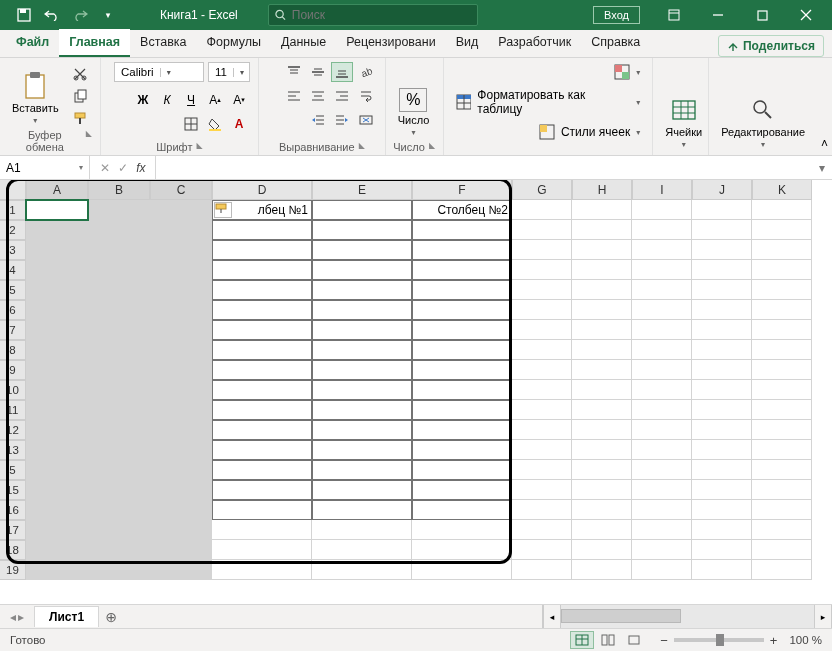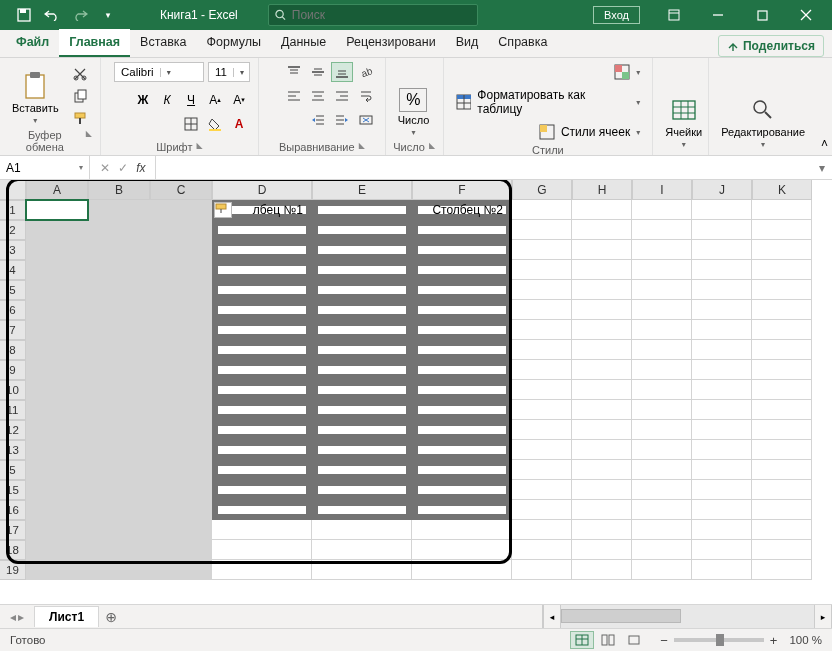--- a/index.html
+++ b/index.html
@@ -50,21 +50,21 @@
 
 .gridwrap { position: relative; height: 424px; overflow: hidden; background: #fff; }
 .gridwrap svg { position: absolute; top: 0; left: 0; }
 .corner { position: absolute; top: 0; left: 0; width: 26px; height: 20px; background: #e6e6e6; border-right: 1px solid #ccc; border-bottom: 1px solid #ccc; }
 .colhdr { position: absolute; top: 0; height: 20px; background: #e6e6e6; border: 1px solid #ccc; border-top: none; display: flex; align-items: center; justify-content: center; font-size: 12px; color: #333; cursor: pointer; }
 .colhdr.sel { background: #d4d4d4; }
 .rowhdr { position: absolute; left: 0; width: 26px; background: #e6e6e6; border: 1px solid #ccc; border-left: none; display: flex; align-items: center; justify-content: center; font-size: 11.5px; color: #333; cursor: pointer; }
 .cell { position: absolute; border-right: 1px solid #d4d4d4; border-bottom: 1px solid #d4d4d4; font-size: 12px; padding: 1px 3px; background: #fff; display: flex; align-items: center; }
 .cell.sel { background: #d4d4d4; }
 .cell.active { background: #fff; outline: 2px solid #217346; outline-offset: -1px; z-index: 2; }
-.cell.bordered { border: 6px solid #737373; }
+.cell.bordered { border: 1px solid #737373; }
 .frame { position: absolute; border: 3px solid #000; border-radius: 12px; pointer-events: none; z-index: 5; }
 .autofill { position: absolute; width: 18px; height: 16px; background: #fff; border: 1px solid #bbb; display: flex; align-items: center; justify-content: center; z-index: 6; cursor: pointer; font-size: 11px; }
 
 .sheettabs { height: 24px; border-top: 1px solid #d6d6d6; display: flex; align-items: center; background: #f3f2f1; }
 .sheettabs .nav { display: flex; gap: 2px; padding: 0 10px; color: #888; }
 .sheettabs .nav span { cursor: pointer; }
 .sheettabs .stab { padding: 3px 14px; background: #fff; border: 1px solid #d6d6d6; border-bottom: none; font-size: 12px; font-weight: 600; cursor: pointer; }
 .sheettabs .add { width: 24px; text-align: center; cursor: pointer; font-size: 14px; color: #666; }
 .sheettabs .hscroll { margin-left: auto; display: flex; align-items: center; height: 100%; width: 290px; background: #e8e8e8; border-left: 1px solid #ccc; position: relative; }
 .sheettabs .hscroll .btn { width: 18px; height: 100%; display: flex; align-items: center; justify-content: center; background: #f3f2f1; border-left: 1px solid #ccc; border-right: 1px solid #ccc; cursor: pointer; font-size: 9px; }
@@ -139,20 +139,21 @@
 </div>
 
 <div class="tabs">
   <div class="tab file">Файл</div>
   <div class="tab active">Главная</div>
   <div class="tab">Вставка</div>
   <div class="tab">Формулы</div>
   <div class="tab">Данные</div>
   <div class="tab">Рецензировани</div>
   <div class="tab">Вид</div>
+  <div class="tab">Разработчик</div>
   <div class="tab">Справка</div>
   <div class="right">
     <div class="share">
       <svg width="12" height="12">
           <path d="M2 8 L6 4 L10 8 M6 4 V11" fill="none" stroke="#217346" stroke-width="1.4"></path>
         </svg>
       <span>Поделиться</span>
     </div>
   </div>
 </div>
@@ -368,23 +369,20 @@
       </div>
       <div class="stylebtn">
         <svg class="sicon" width="16" height="16">
             <rect x="1" y="1" width="14" height="14" fill="none" stroke="#444"></rect>
             <rect x="1" y="1" width="7" height="7" fill="#f4c95a"></rect>
           </svg>
         <span>Стили ячеек</span>
           <span style="font-size:8px;color:#666;">▾</span>
       </div>
     </div>
-    <div class="label">
-        <span>Стили</span>
-      </div>
   </div>
 
   <div class="rgroup" style="width:56px;">
     <div class="body">
       <div class="bigbtn">
         <div class="ico">
             <svg width="26" height="26">
               <rect x="2" y="4" width="22" height="18" fill="none" stroke="#217346" stroke-width="1.3"></rect>
               <line x1="2" y1="10" x2="24" y2="10" stroke="#217346"></line>
               <line x1="2" y1="16" x2="24" y2="16" stroke="#217346"></line>

